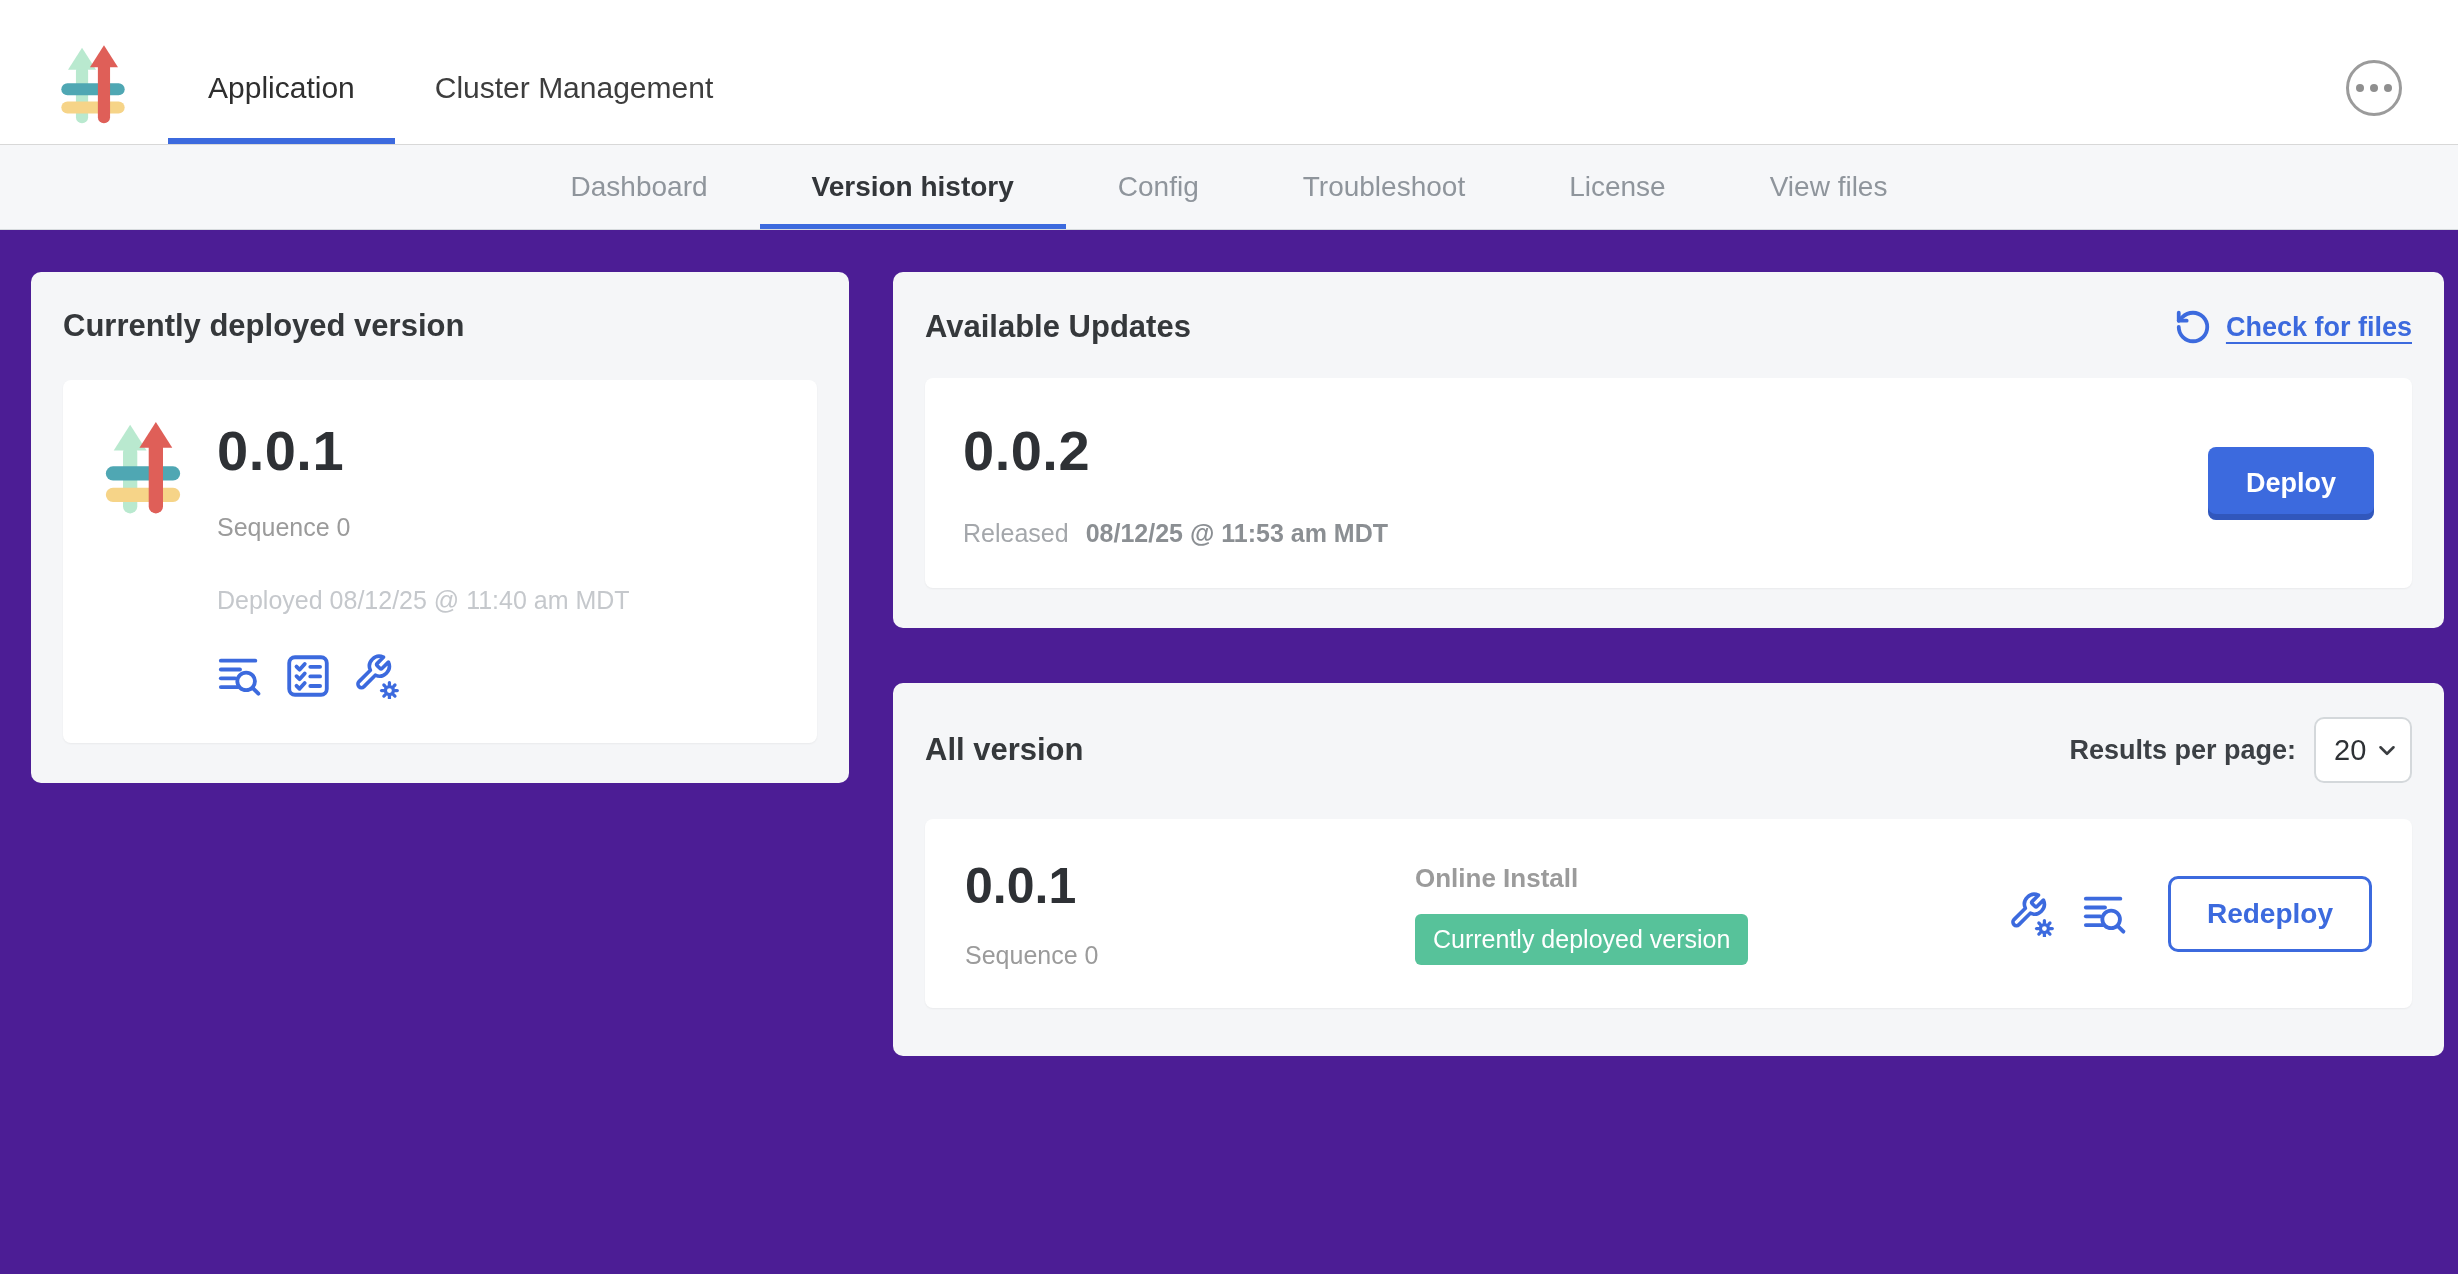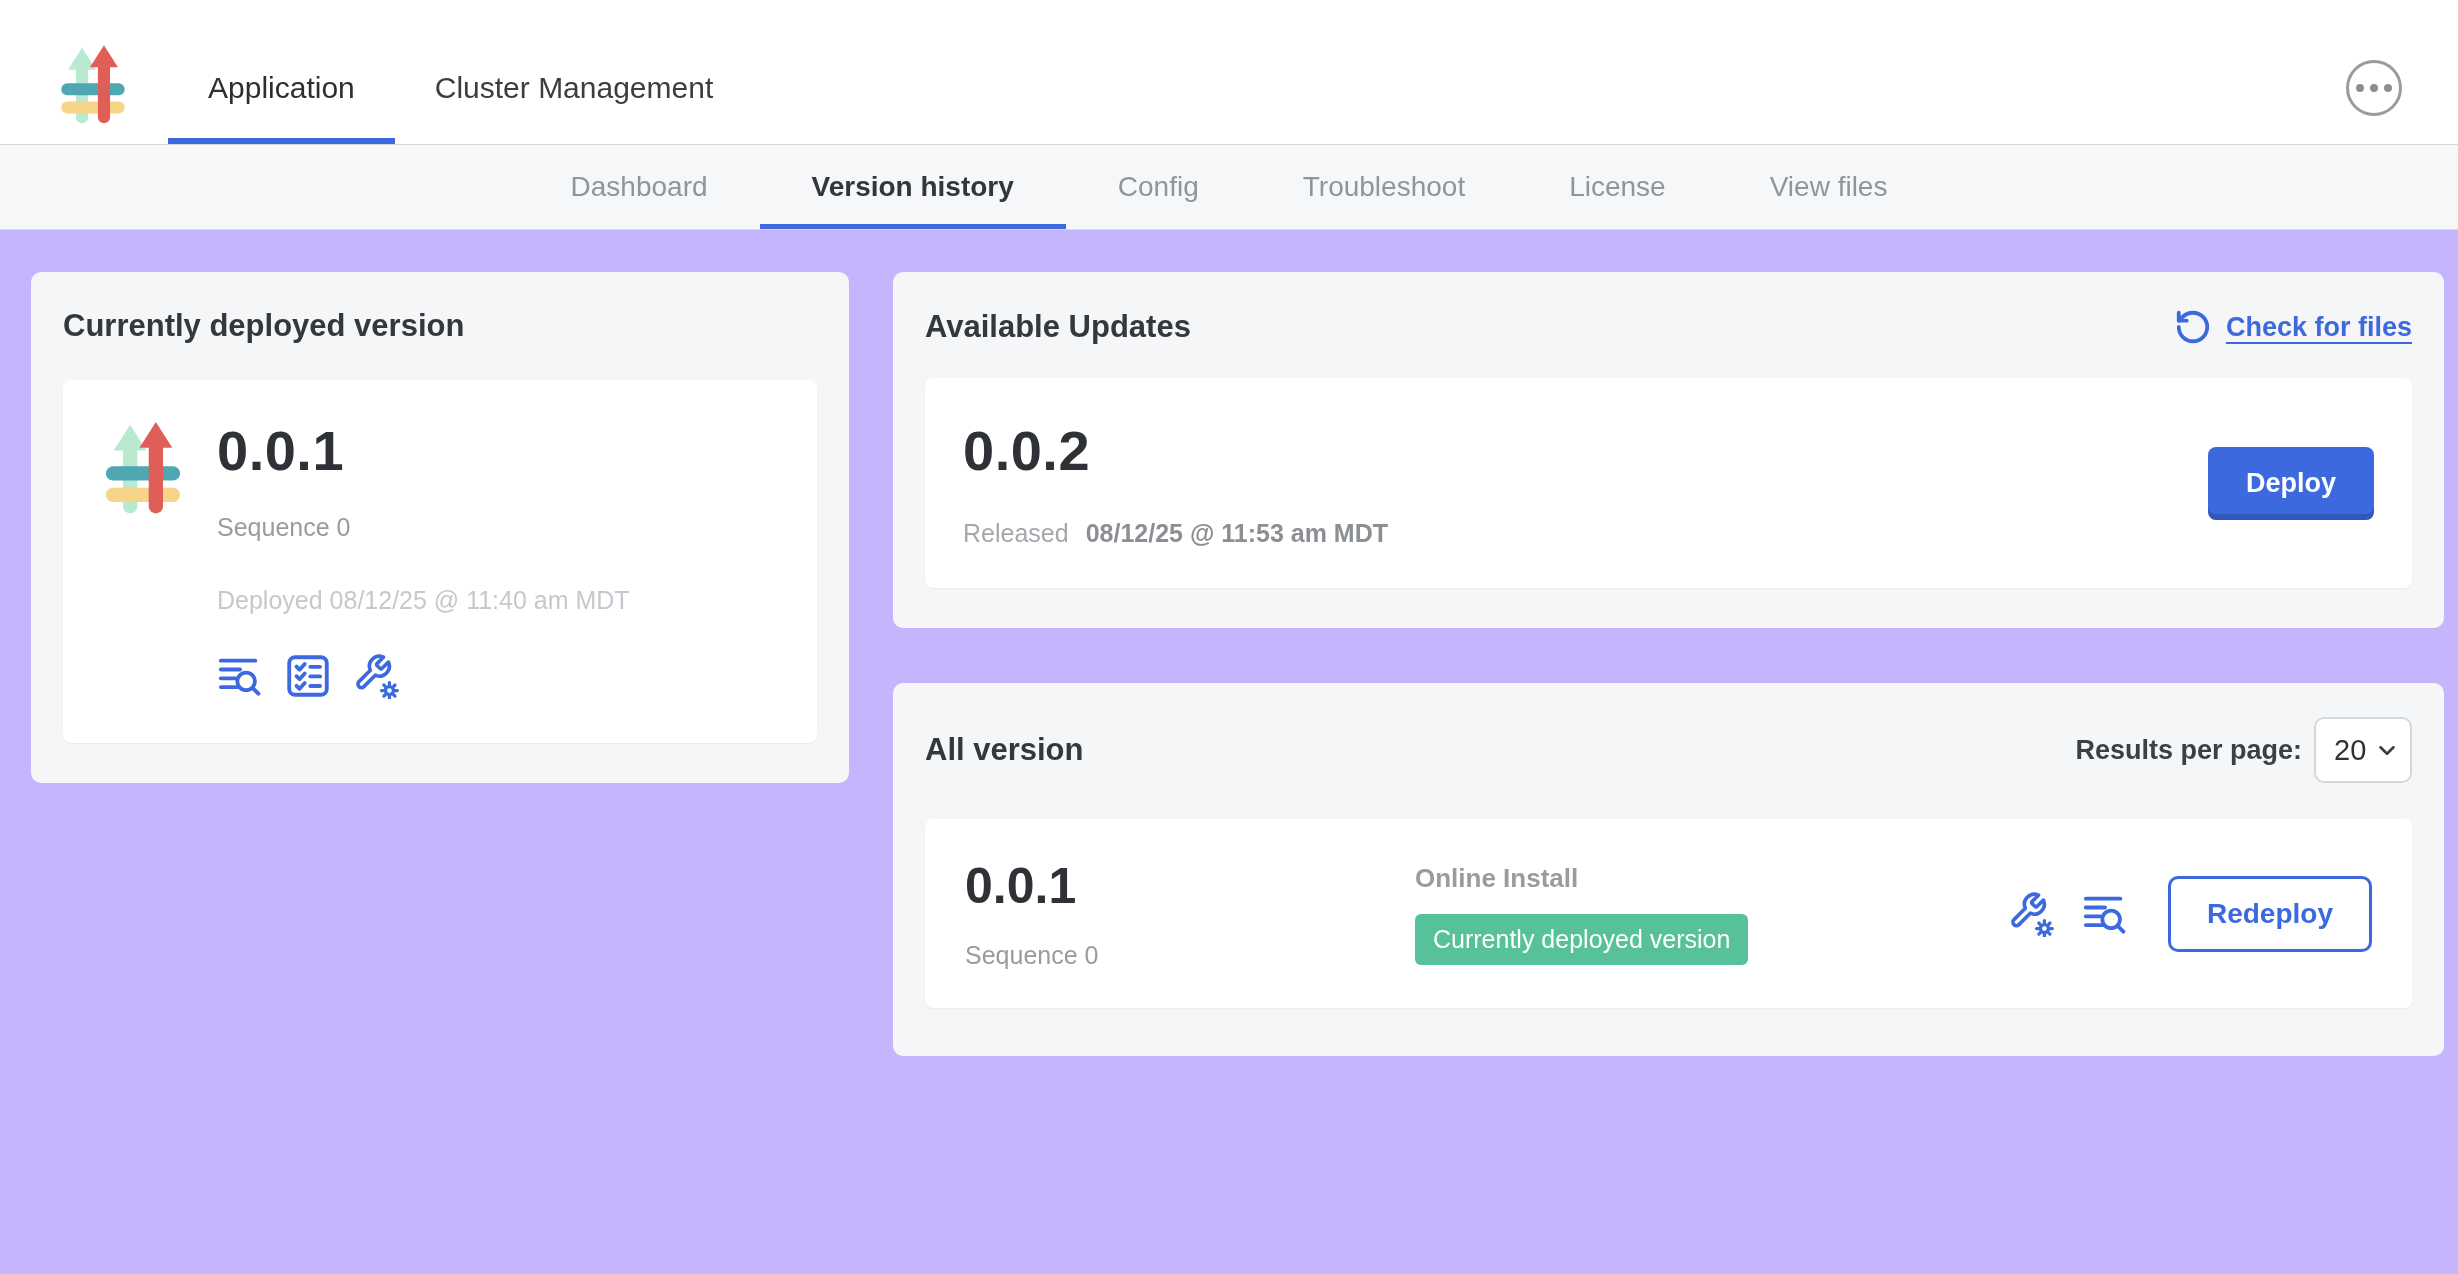--- a/index.html
+++ b/index.html
@@ -21,21 +21,21 @@
   .ellipsis-btn .dot { width:8px; height:8px; border-radius:50%; background:#8f8f8f; }
 
   
   .subnav { flex:0 0 85px; height:85px; background:#f6f7f9; border-bottom:1px solid #d7dbde;
             display:flex; justify-content:center; }
   .subnav-item { display:flex; align-items:center; padding:0 52px; font-size:28px; color:#8f959c;
                  cursor:pointer; border-bottom:5px solid transparent; border-top:5px solid transparent; }
   .subnav-item.active { color:#33363a; font-weight:700; border-bottom-color:#3c6ade; }
 
   
-  main { flex:1 1 auto; background:#c4b5fd; display:flex; align-items:flex-start;
+  main { flex:1 1 auto; background:#4c1d95; display:flex; align-items:flex-start;
          gap:44px; padding:42px 14px 0 31px; }
   .card { background:#f5f6f8; border-radius:10px; }
   .card-title { font-size:31px; font-weight:700; color:#35383b; }
   .inner { background:#fff; border-radius:8px; box-shadow:0 1px 2px rgba(0,0,0,.05); }
 
   
   .left-card { flex:0 0 818px; width:818px; padding:36px 32px 40px; }
   .left-inner { margin-top:36px; padding:38px 34px 44px; display:flex; gap:28px; }
   .card-logo { width:92px; height:100px; flex:0 0 92px; margin-top:4px; }
   .version-big { font-size:56px; font-weight:700; color:#2e3135; letter-spacing:.5px; }
@@ -55,21 +55,21 @@
   .refresh { width:38px; height:38px; }
   .update-inner { margin-top:32px; padding:40px 38px; display:flex; align-items:center; justify-content:space-between; }
   .released { margin-top:36px; font-size:25px; color:#a4a7ab; }
   .released .date { font-weight:700; color:#8b8f93; margin-left:17px; }
   .deploy-btn { background:#3c6ade; color:#fff; border:none; border-radius:8px; font-size:27px; font-weight:700;
                 padding:21px 38px; cursor:pointer; box-shadow: inset 0 -6px 0 rgba(20,40,100,.28);
                 font-family:inherit; }
 
   
   .allversions-card { margin-top:55px; padding:34px 32px 48px; }
-  .rpp { display:flex; align-items:center; gap:12px; }
+  .rpp { display:flex; align-items:center; gap:18px; }
   .rpp-label { font-size:27px; font-weight:600; color:#3c4045; }
   .select-wrap { position:relative; }
   select { appearance:none; -webkit-appearance:none; width:98px; height:66px; background:#fff;
            border:2px solid #d4d8db; border-radius:10px; font-size:29px; color:#2e3135;
            padding:0 40px 0 18px; font-family:inherit; cursor:pointer; }
   .chev { position:absolute; right:12px; top:50%; transform:translateY(-50%); width:26px; height:26px;
           color:#3a3d40; pointer-events:none; }
   .version-row { margin-top:36px; padding:38px 40px; display:flex; align-items:center; }
   .vr-left { width:450px; flex:0 0 450px; }
   .vr-version { font-size:50px; font-weight:700; color:#2e3135; }

